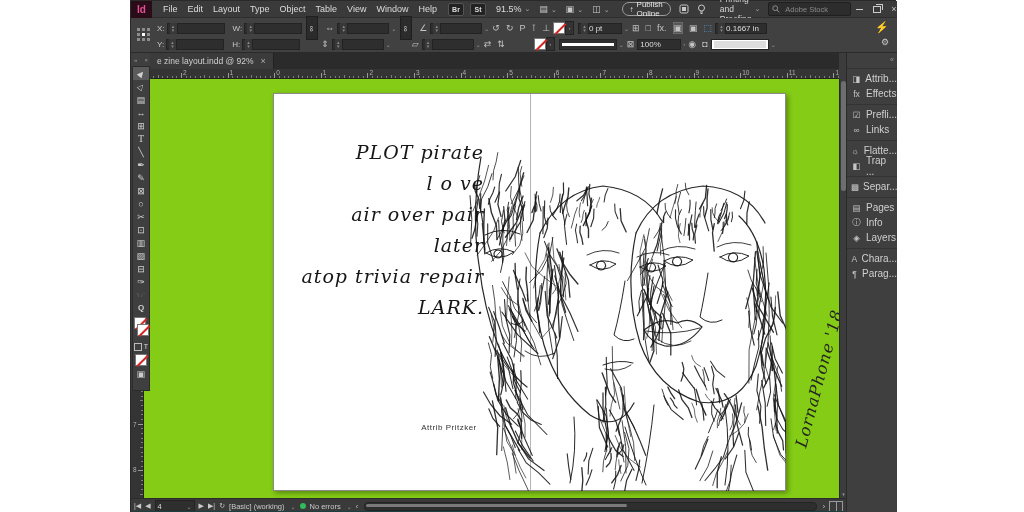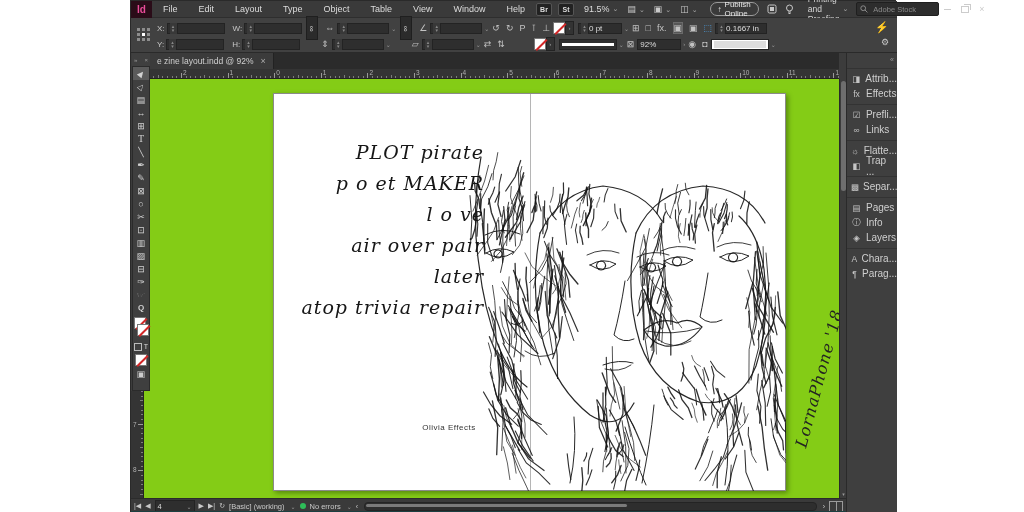--- a/index.html
+++ b/index.html
@@ -2,21 +2,21 @@
 <html><head>
 <meta charset="utf-8">
 <style>
   html,body{margin:0;padding:0;background:#fff;}
   .stage{position:relative;width:1024px;height:512px;background:#fff;overflow:hidden;
          font-family:"Liberation Sans",sans-serif;-webkit-font-smoothing:antialiased;}
   .win{position:absolute;left:130px;top:0;width:766px;height:512px;background:#3c3c3c;border:1px solid #2a2a2a;box-sizing:border-box;}
   
   .titlebar{position:absolute;left:0;top:0;width:766px;height:17px;background:#3a3a3a;display:flex;align-items:center;border-bottom:1px solid #2e2e2e;box-sizing:border-box;}
   .applogo{width:21px;height:17px;background:#2a0c18;color:#ea4d9a;font-weight:bold;font-size:10px;display:flex;align-items:center;justify-content:center;flex:0 0 auto;text-align:center;}
-  .menus{display:flex;margin-left:6px;gap:11px;}
+  .menus{display:flex;margin-left:6px;}
   .menus span{font-size:9px;color:#dcdcdc;padding:0 5px;cursor:default;line-height:17px;}
   .tbadge{background:#222;border:1px solid #555;color:#ddd;font-size:7px;font-weight:bold;width:14px;height:11px;line-height:11px;text-align:center;border-radius:2px;margin-left:6px;flex:0 0 auto;}
   .zoomlv{font-size:9px;color:#ddd;margin-left:10px;}
   .dd{font-size:7px;color:#aaa;margin-left:3px;}
   .viewico{font-size:9px;color:#c9c9c9;margin-left:9px;}
   .pill{margin-left:12px;border:1px solid #9a9a9a;border-radius:8px;height:12px;display:flex;align-items:center;padding:0 7px;color:#e8e8e8;font-size:8px;gap:3px;}
   .pill .up{font-size:8px;color:#e8e8e8;}
   .ticon{margin-left:8px;color:#c9c9c9;font-size:9px;display:inline-flex;}
   .sepv{width:1px;height:11px;background:#565656;margin:0 7px;}
   .wspace{font-size:8.5px;color:#d6d6d6;}
@@ -267,21 +267,21 @@
         <span class="cic" data-name="flip-vertical-button">⇅</span>
         <span style="width:26px"></span>
         <span class="noneSw" data-name="stroke-swatch"></span>
         <span class="swArr" data-name="stroke-swatch-arrow">›</span>
         <span class="strokeStyle" data-name="stroke-style-select">
             <i></i>
           </span>
           <span class="ddk">⌄</span>
         <span class="cic" data-name="opacity-icon">⊠</span>
         <span class="fld w44" data-name="opacity-field">
-            <span>92%</span>
+            <span>100%</span>
           </span>
           <span class="ddk">›</span>
         <span class="cic" data-name="blend-effects-icon">◉</span>
         <span class="cic" data-name="drop-shadow-icon">◘</span>
         <span class="strokeStyle" data-name="preview-swatch-select" style="background:#fff;">
             <i style="background:#ddd;height:7px"></i>
           </span>
           <span class="ddk">⌄</span>
       </div>
       <div class="cpfar">
@@ -817,27 +817,27 @@
           <path d="M435,180 Q431,206 427,224 Q437,233 449,227" fill="none" stroke="#151515" stroke-width="1" opacity="0.92" stroke-linecap="round"></path>
           <path d="M371,237 Q389,223 404,230 Q417,223 429,234 Q413,255 392,253 Q378,250 371,237 Z" fill="none" stroke="#151515" stroke-width="1.2" opacity="0.92" stroke-linecap="round"></path>
           <path d="M373,238 Q400,243 427,235" fill="none" stroke="#151515" stroke-width="0.9" opacity="0.92" stroke-linecap="round"></path>
           <path d="M384,246 Q400,258 418,248" fill="none" stroke="#151515" stroke-width="0.8" opacity="0.92" stroke-linecap="round"></path>
           <path d="M381,312 Q377,352 369,390" fill="none" stroke="#151515" stroke-width="1" opacity="0.92" stroke-linecap="round"></path>
           <path d="M452,314 Q458,356 452,392" fill="none" stroke="#151515" stroke-width="1" opacity="0.92" stroke-linecap="round"></path>
         </svg>
       <div class="poem" data-name="poem-text-frame">
 
       <div data-name="poem-line">PLOT pirate</div>
-          <div data-name="poem-line">p o et MAKER</div>
           <div data-name="poem-line">l o ve</div>
           <div data-name="poem-line">air over pair</div>
           <div data-name="poem-line">later</div>
           <div data-name="poem-line">atop trivia repair</div>
+          <div data-name="poem-line">LARK.</div>
         </div>
-      <div class="credit" data-name="credit-text">Olivia Effects</div>
+      <div class="credit" data-name="credit-text">Attrib Pritzker</div>
       <div class="sig" data-name="artist-signature">LornaPhone '18</div>
     </div>
 
     <div class="vscroll" data-name="vertical-scrollbar">
       <div class="vthumb" data-name="vertical-scrollbar-thumb"></div>
       <div class="vdown" data-name="scroll-down-arrow">▾</div>
     </div>
 
     <div class="dock" data-name="panel-dock">
       <div class="dockhead">

